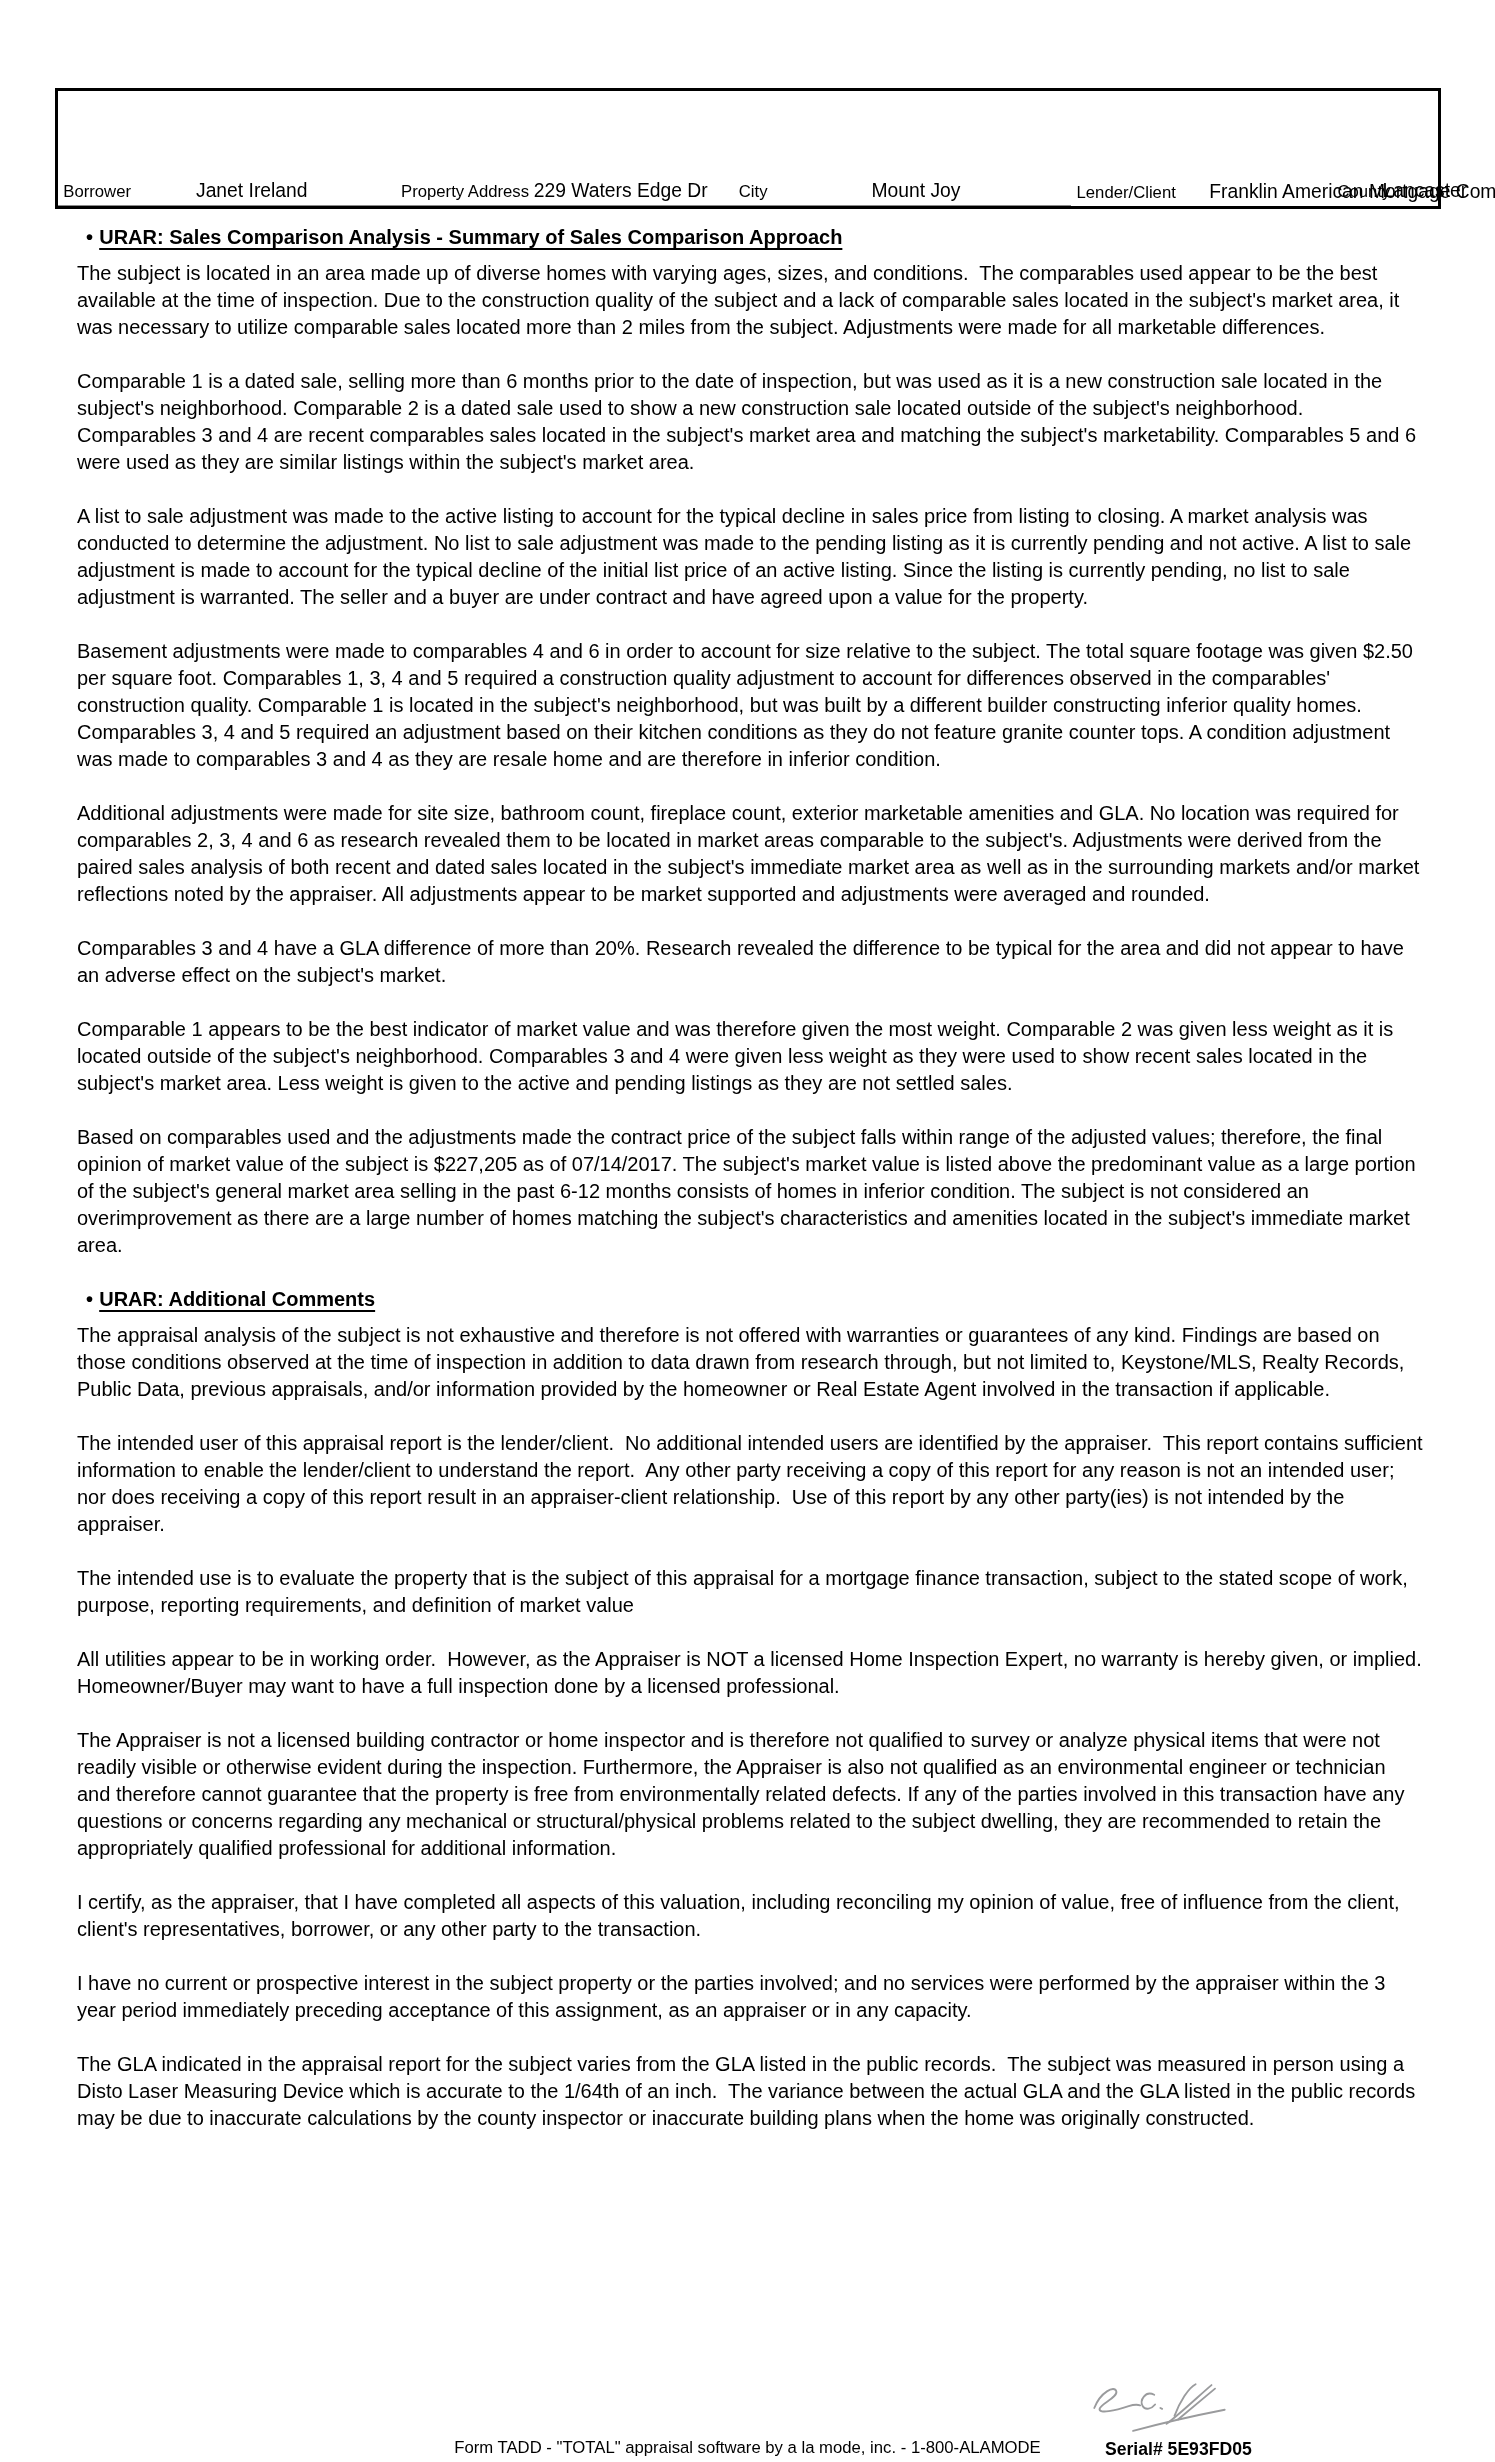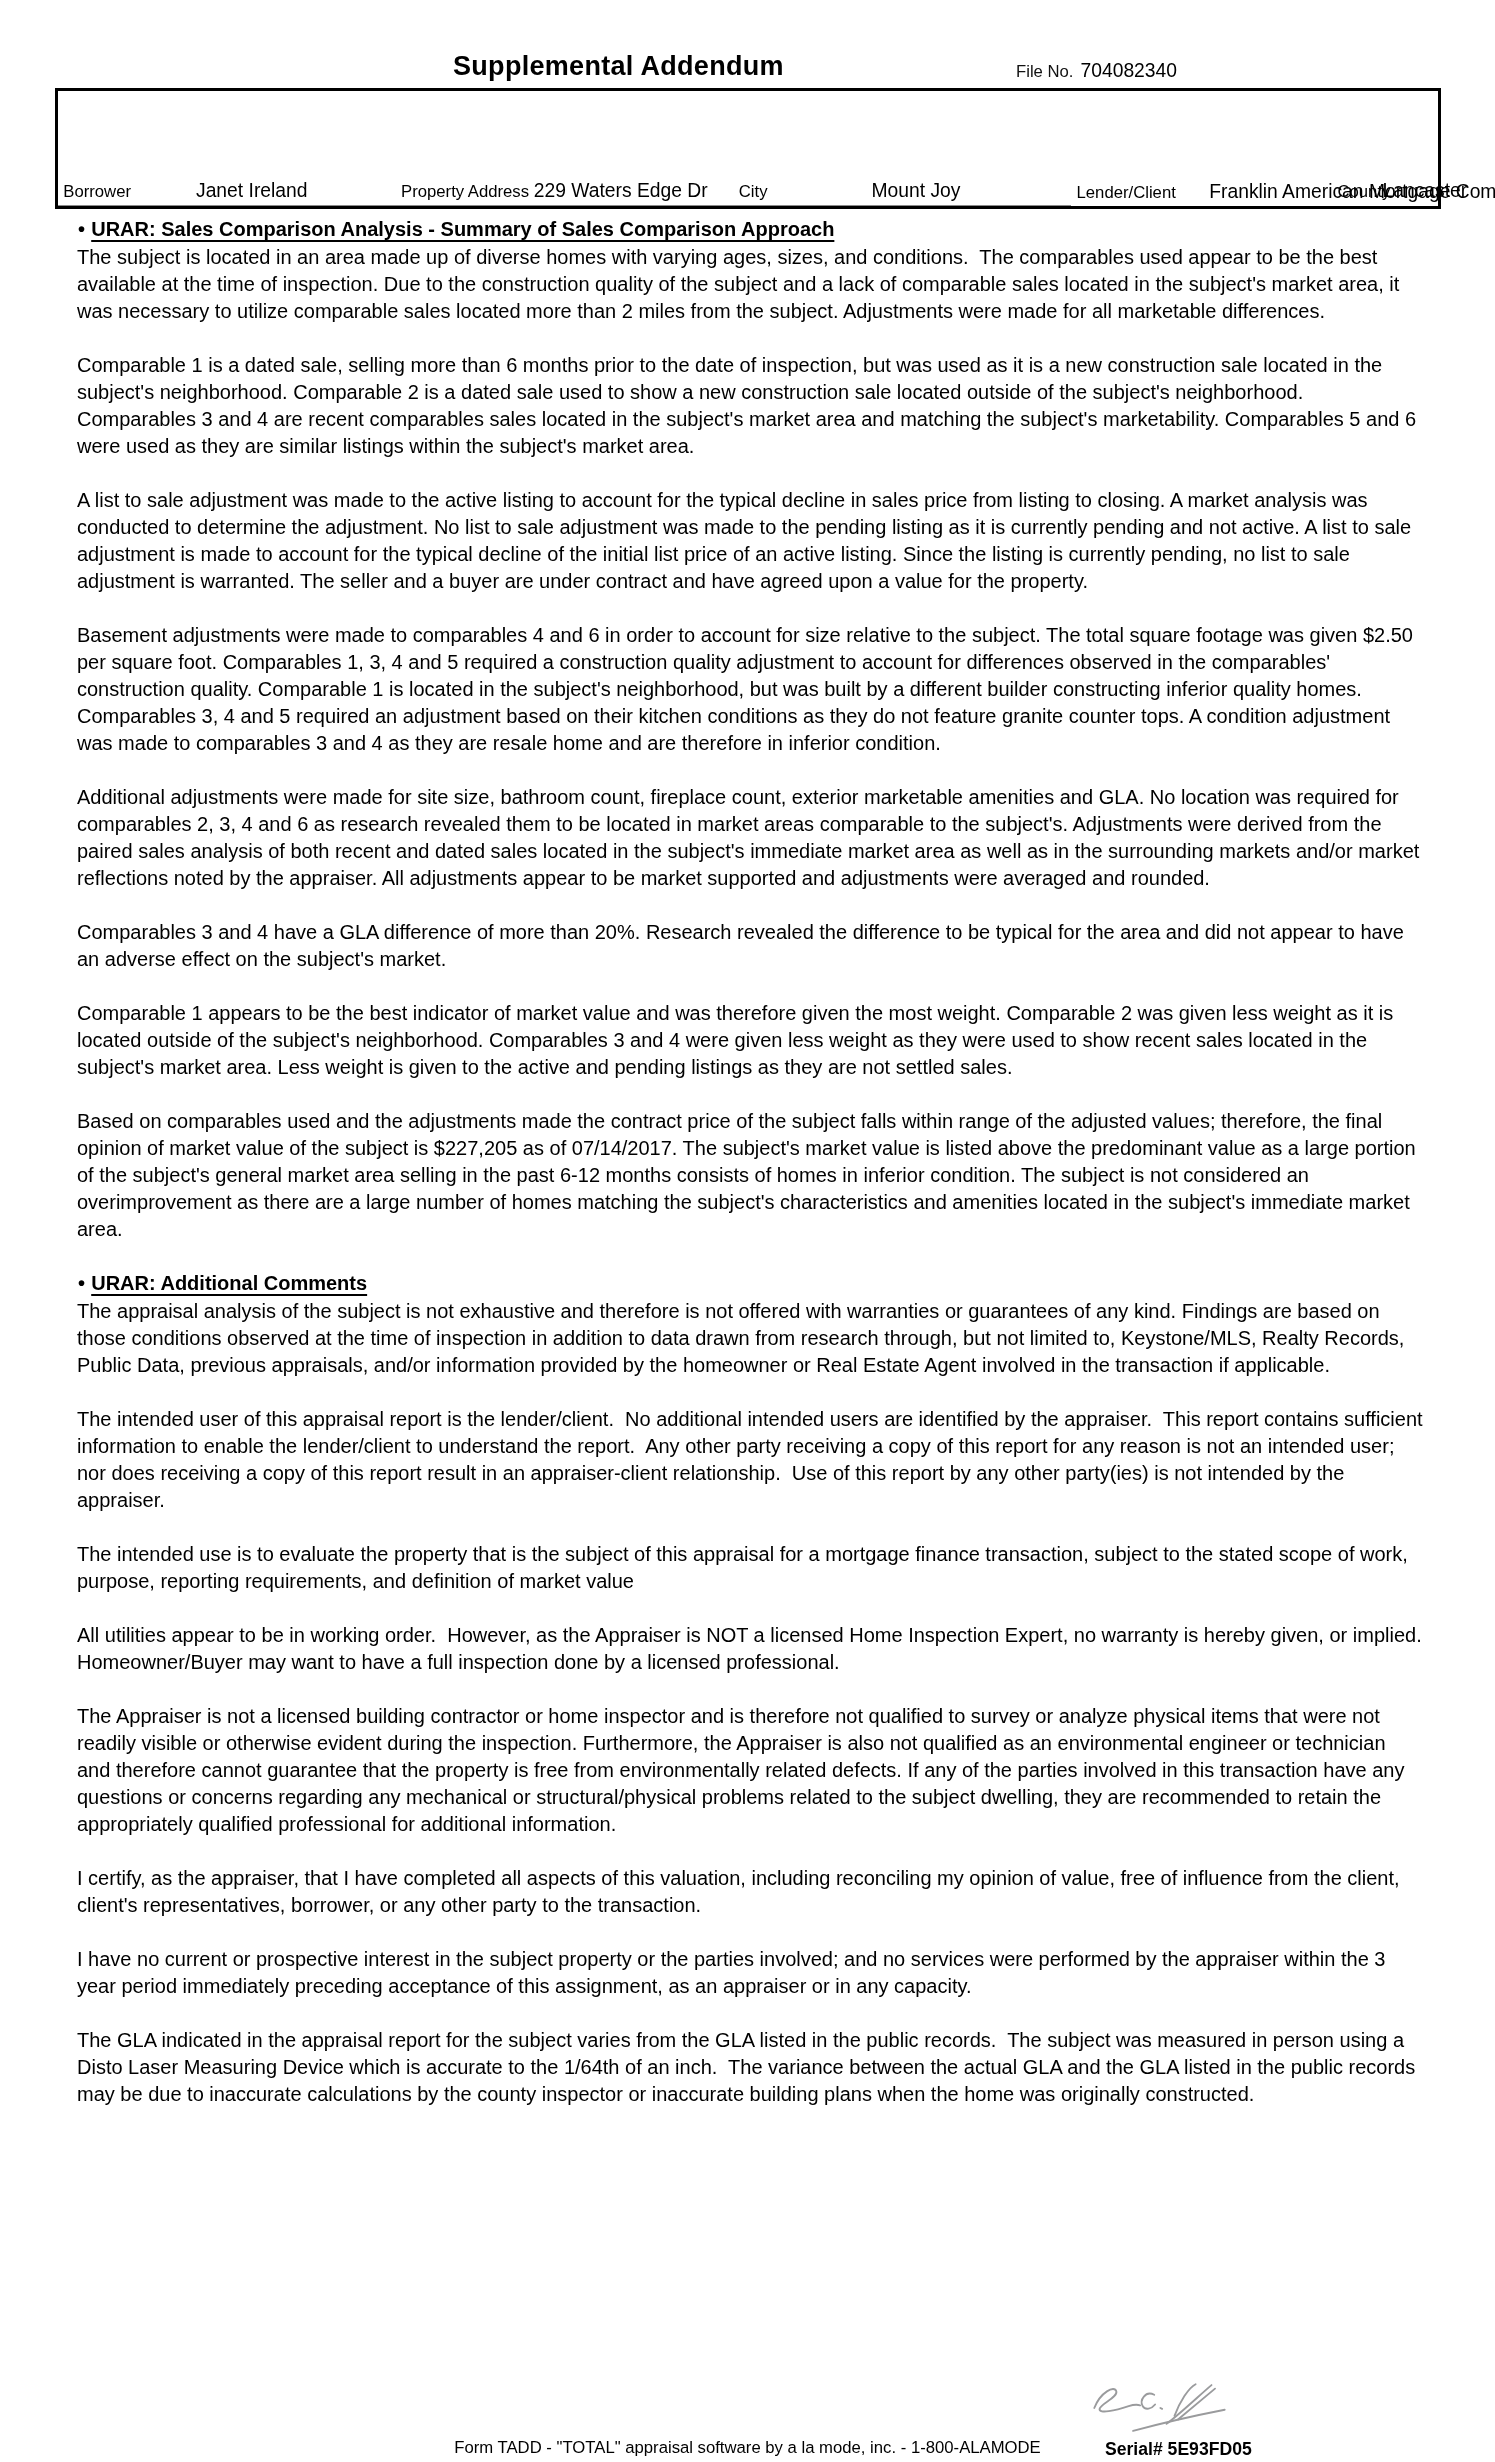--- a/index.html
+++ b/index.html
@@ -29,45 +29,39 @@
   .pos-state-l  { left:966px; }
   .pos-state-v  { left:1017px; }
   .pos-zip-l    { left:1111px; }
   .pos-zip-v    { left:1194px; }
   
   .main {
     position:absolute; left:77px; top:215px; width:1347px;
     font-size:20px; line-height:27px;
   }
   .main p { margin:0 0 27px 0; white-space:pre-wrap; }
-  .sec-h { margin:1px; font-size:20px; font-weight:bold; line-height:27px; }
+  .sec-h { margin:9px; font-size:20px; font-weight:bold; line-height:27px; }
   .sec-h .bullet { margin-right:6.2px; }
   .sec-h .hx { text-decoration:underline; text-decoration-thickness:2.2px; text-underline-offset:3.5px; }
   
   .sig { position:absolute; left:1089px; top:2380px; width:141px; height:56px; }
   .footer-form {
     position:absolute; left:0; top:2436px; width:1495px; text-align:center;
     font-size:16.7px; line-height:23px; white-space:pre-wrap;
   }
   .footer-serial {
     position:absolute; left:1105px; top:2438px;
     font-size:17.6px; font-weight:bold; line-height:23px; white-space:nowrap;
   }
 </style>
 </head>
 <body>
 
 <div class="page">
 
-  <div class="hdr">
-    <div class="title">Supplemental Addendum</div>
-    <div class="fileno">
-      <span class="fn-lbl">File No.</span><span class="fn-val">704082340</span>
-    </div>
-  </div>
 
   <div class="info-table">
     <div class="it-row">
       <span class="it-lbl">Borrower</span>
       <span class="it-val">Janet Ireland</span>
     </div>
     <div class="it-row">
       <span class="it-lbl">Property Address</span>
       <span class="it-val">229 Waters Edge Dr</span>
     </div>

